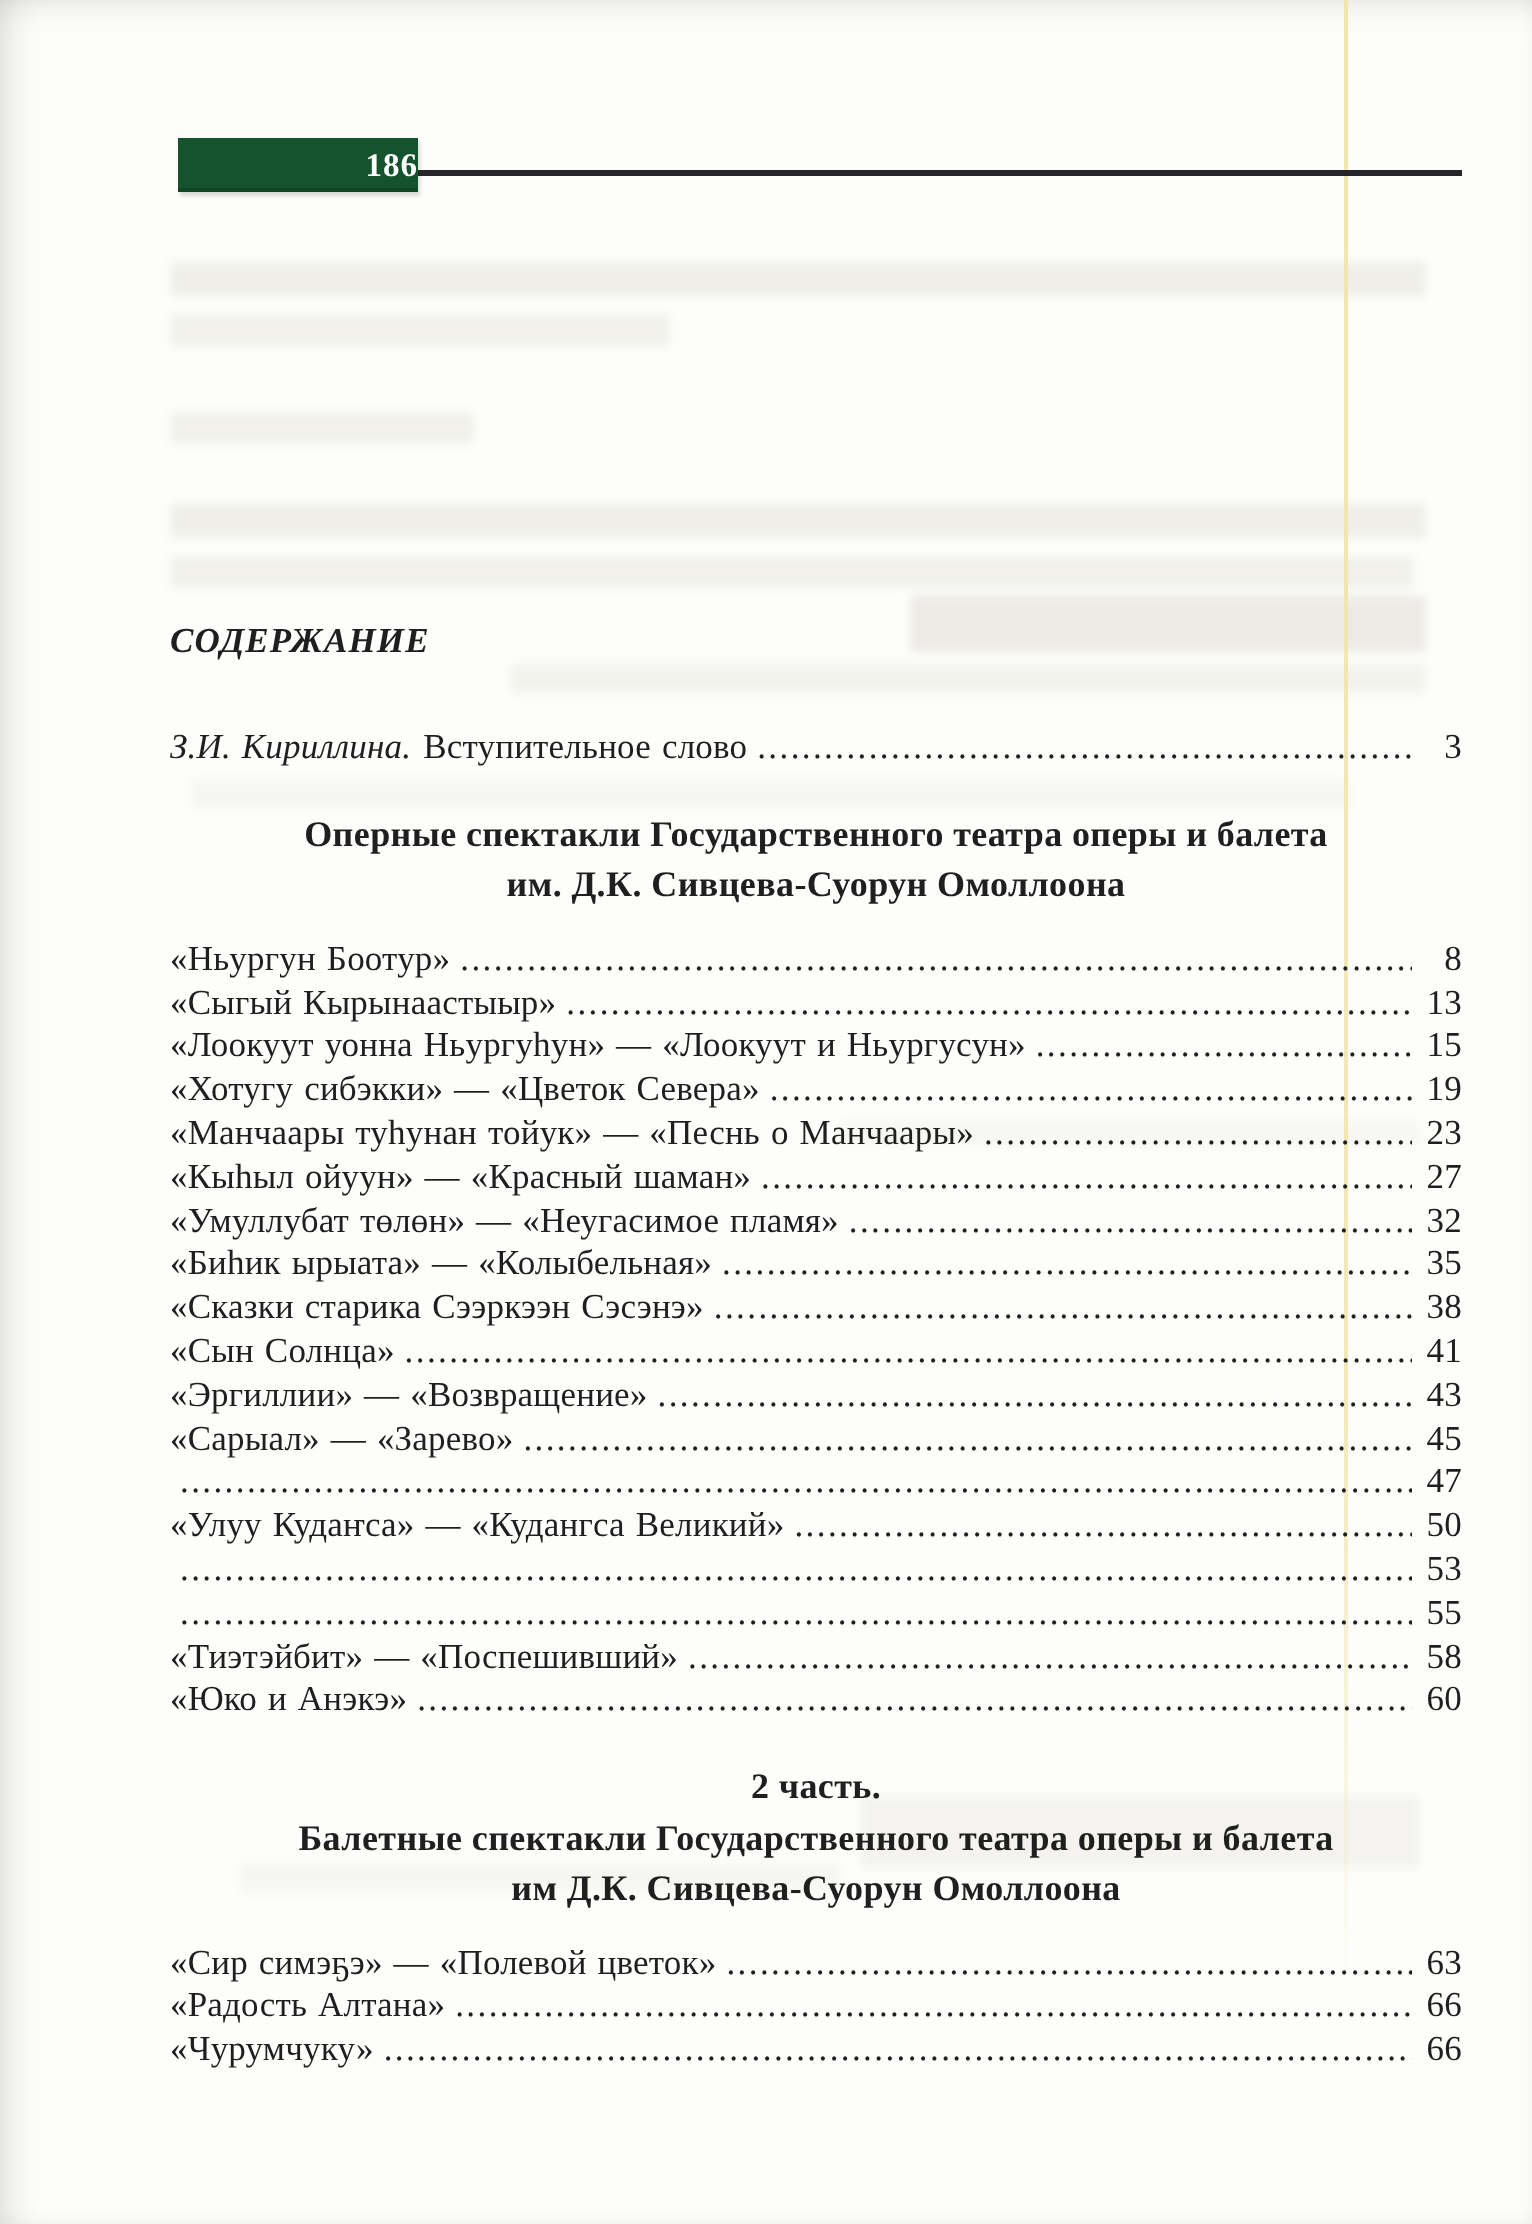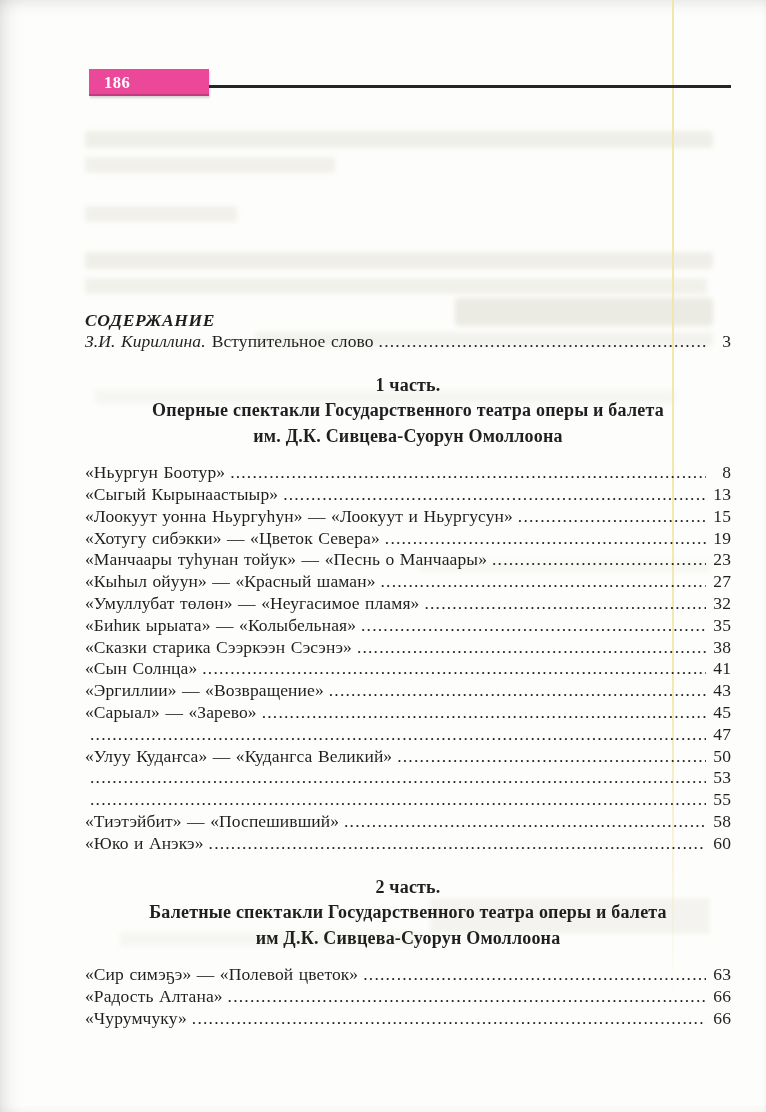--- a/index.html
+++ b/index.html
@@ -61,21 +61,21 @@
   .toc-title {
     margin:0; font-size:17.5px; font-weight:bold; font-style:italic;
     letter-spacing:.6px;
   }
   .toc-row {
     display:flex; align-items:baseline;
     font-size:17.5px; line-height:21.8px;
     letter-spacing:.1px; word-spacing:1px;
     white-space:nowrap;
   }
-  .intro-row { }
+  .intro-row { margin-top:32px; }
   .intro-author { font-style:italic; margin-right:6px; }
   .leader {
     flex:1; overflow:hidden; white-space:nowrap;
     letter-spacing:1.2px; padding:0 1px 0 5px;
   }
   .pg { text-align:right; min-width:22px; padding-left:3px; }
   .part-heading {
     margin-top:20px;
     text-align:center;
     font-weight:bold;
@@ -95,39 +95,38 @@
   <div class="ghost g4"></div>
   <div class="ghost g5"></div>
   <div class="ghost g6"></div>
   <div class="ghost g7"></div>
   <div class="ghost g8"></div>
   <div class="ghost g9"></div>
   <div class="ghost g10"></div>
   <div class="ghost g11"></div>
   <div class="yellow-line"></div>
 
-  <div class="page-number-box" style="background: #ec4899;">
+  <div class="page-number-box" style="background: #14532d; text-align: right;">
     <span>186</span>
   </div>
   <div class="header-rule"></div>
 
   <div class="content">
     <h1 class="toc-title">СОДЕРЖАНИЕ</h1>
 
     <div class="toc-row intro-row">
       <span class="intro-author">З.И. Кириллина.</span>
       <span class="intro-title">Вступительное слово</span>
       <span class="leader">....................................................................................................................................................................................</span>
       <span class="pg">3</span>
     </div>
 
     <div id="sections">
   <section class="toc-section">
     <div class="part-heading">
-      <div class="part-label">1 часть.</div>
       <div class="part-line1">Оперные спектакли Государственного театра оперы и балета</div>
       <div class="part-line2">им. Д.К. Сивцева-Суорун Омоллоона</div>
     </div>
     <div class="entries">
   <div class="toc-row entry">
     <span class="entry-title">«Ньургун Боотур»</span>
     <span class="leader">....................................................................................................................................................................................</span>
     <span class="pg">8</span>
   </div>
 

